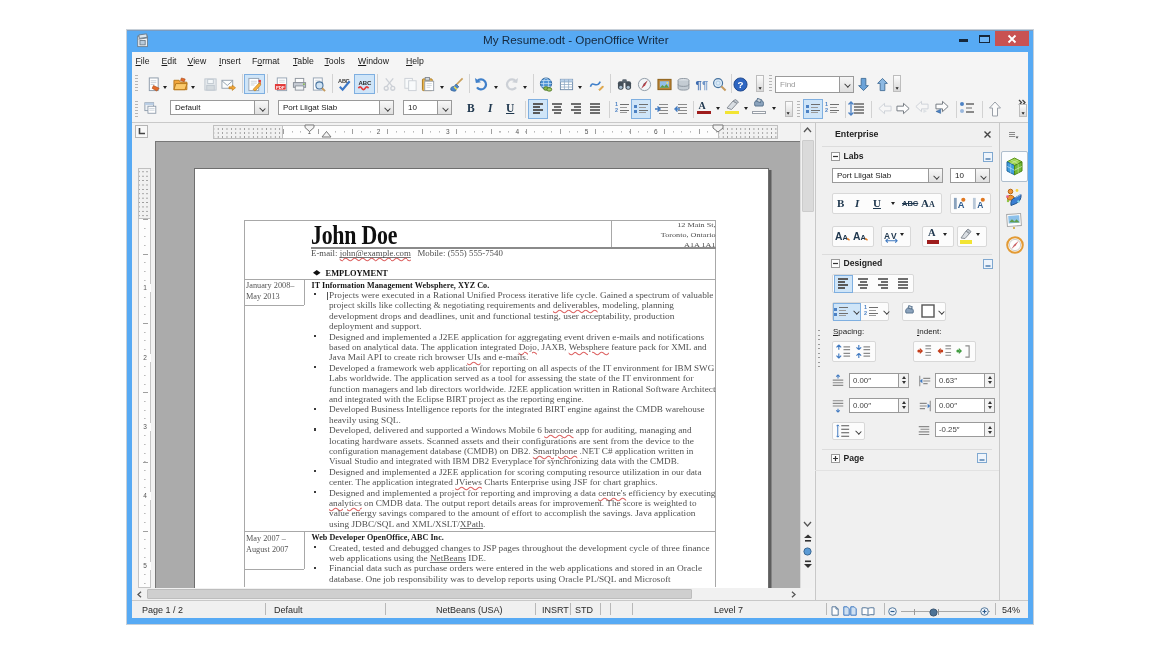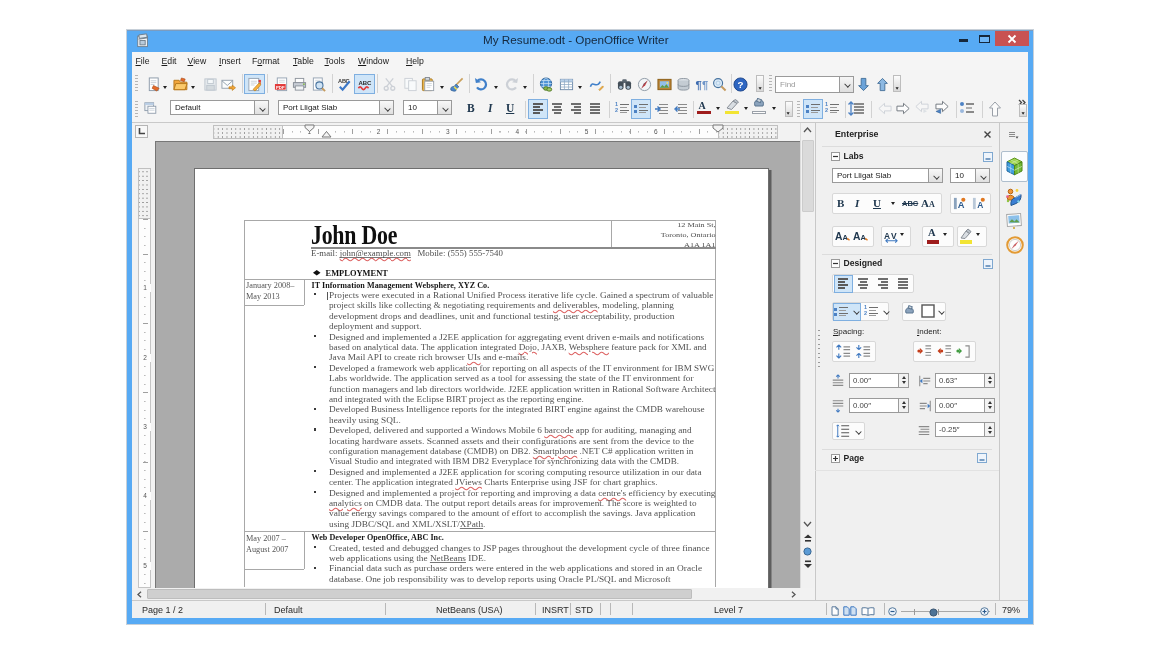--- a/index.html
+++ b/index.html
@@ -753,12 +753,12 @@
 <div class="abs" style="left:901px;top:611px;width:89px;height:1px;background:#a8a8a8"></div>
 <div class="abs" style="left:913.7px;top:608.5px;width:1px;height:6px;background:#999"></div>
 <div class="abs" style="left:938px;top:608.5px;width:1px;height:6px;background:#999"></div>
 <svg class="abs" style="left:929px;top:607.5px" width="9" height="9" viewBox="0 0 10 10">
     <circle cx="5" cy="5" r="4" fill="#4e7396" stroke="#35516d"></circle>
   </svg>
 <svg class="abs" style="left:980px;top:607px" width="9" height="9" viewBox="0 0 9 9">
     <circle cx="4.5" cy="4.5" r="3.8" fill="#eef4fb" stroke="#55799c"></circle>
     <path d="M2.5 4.5 h4 M4.5 2.5 v4" stroke="#2c5a8c" stroke-width="1.2"></path>
   </svg>
-<div class="tx" style="left:1002px;top:604.8px;font-size:9px;color:#2a2a2a;">79%</div>
+<div class="tx" style="left:1002px;top:604.8px;font-size:9px;color:#2a2a2a;">54%</div>
 </body></html>

